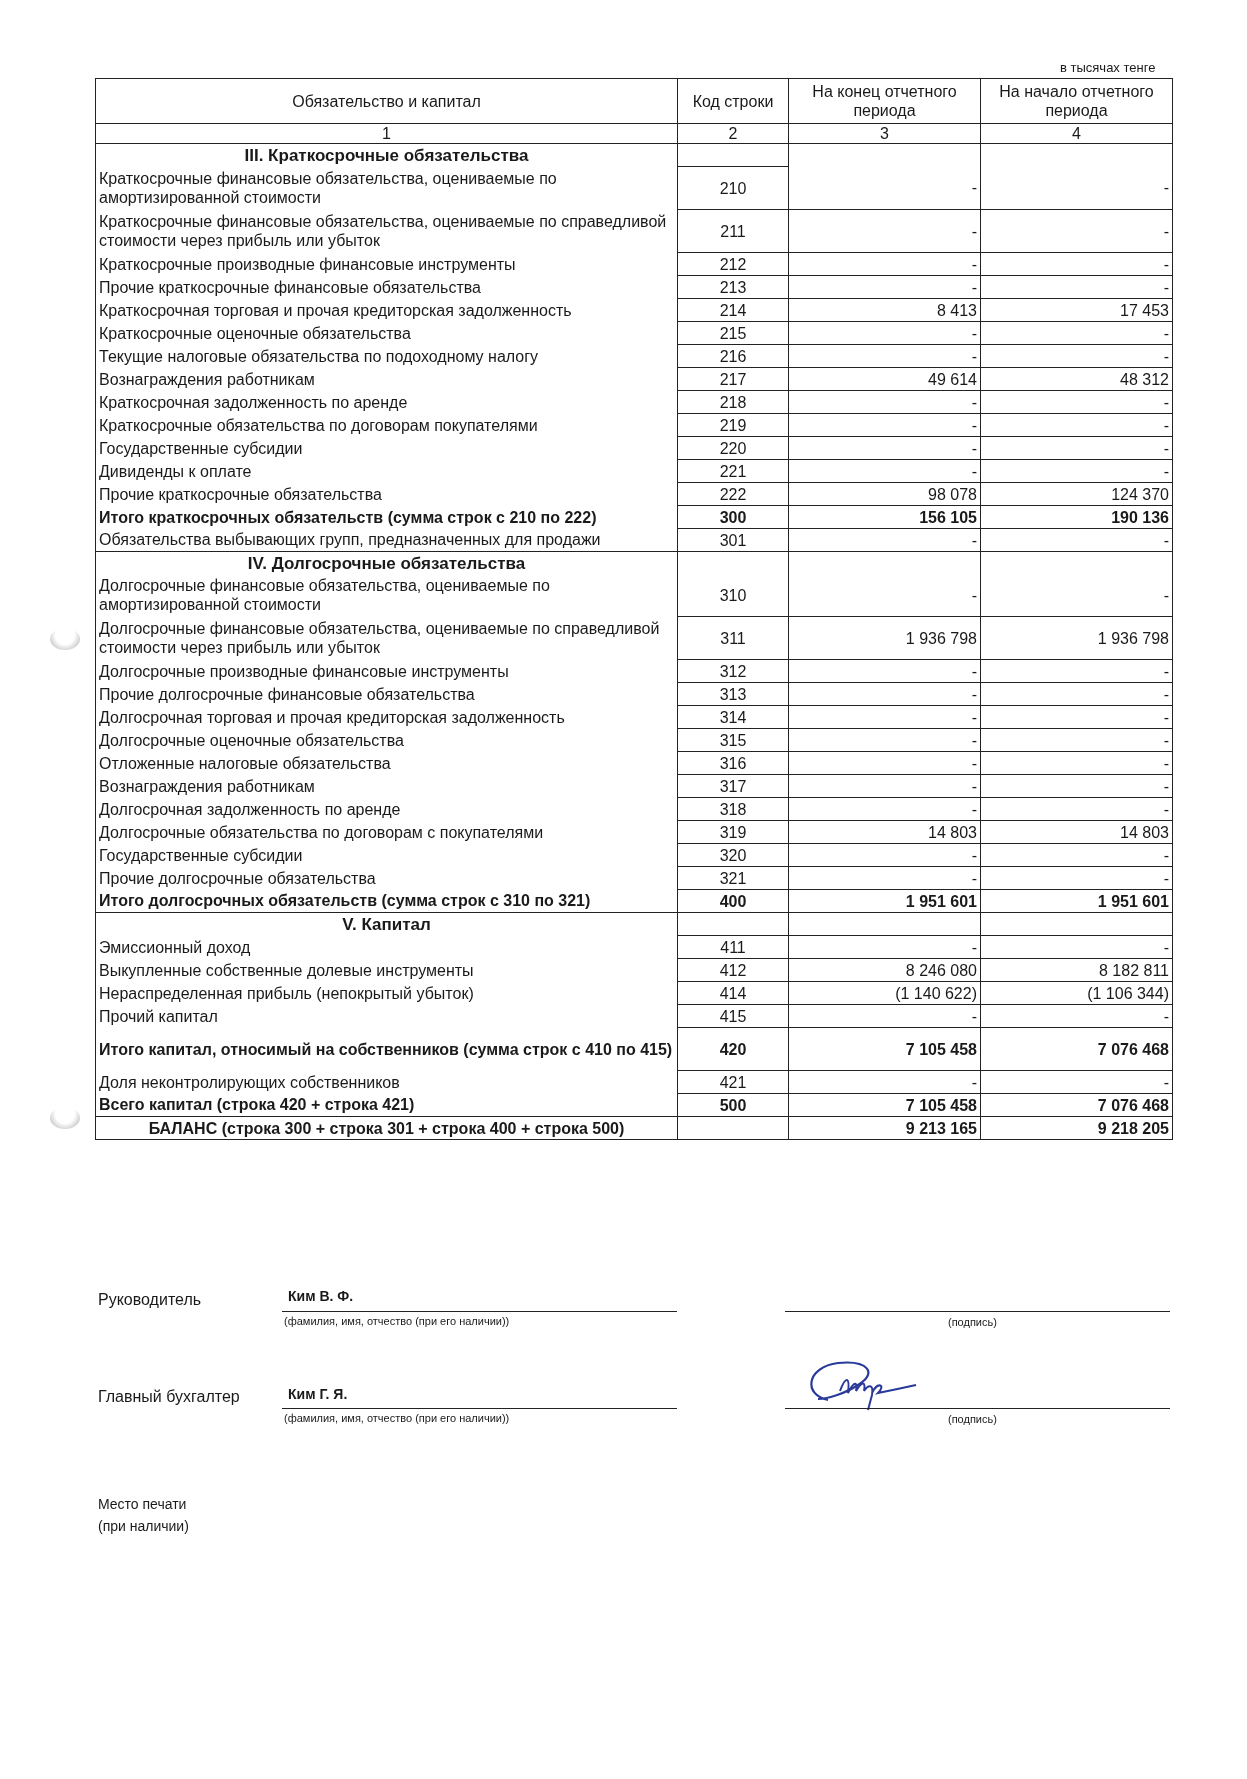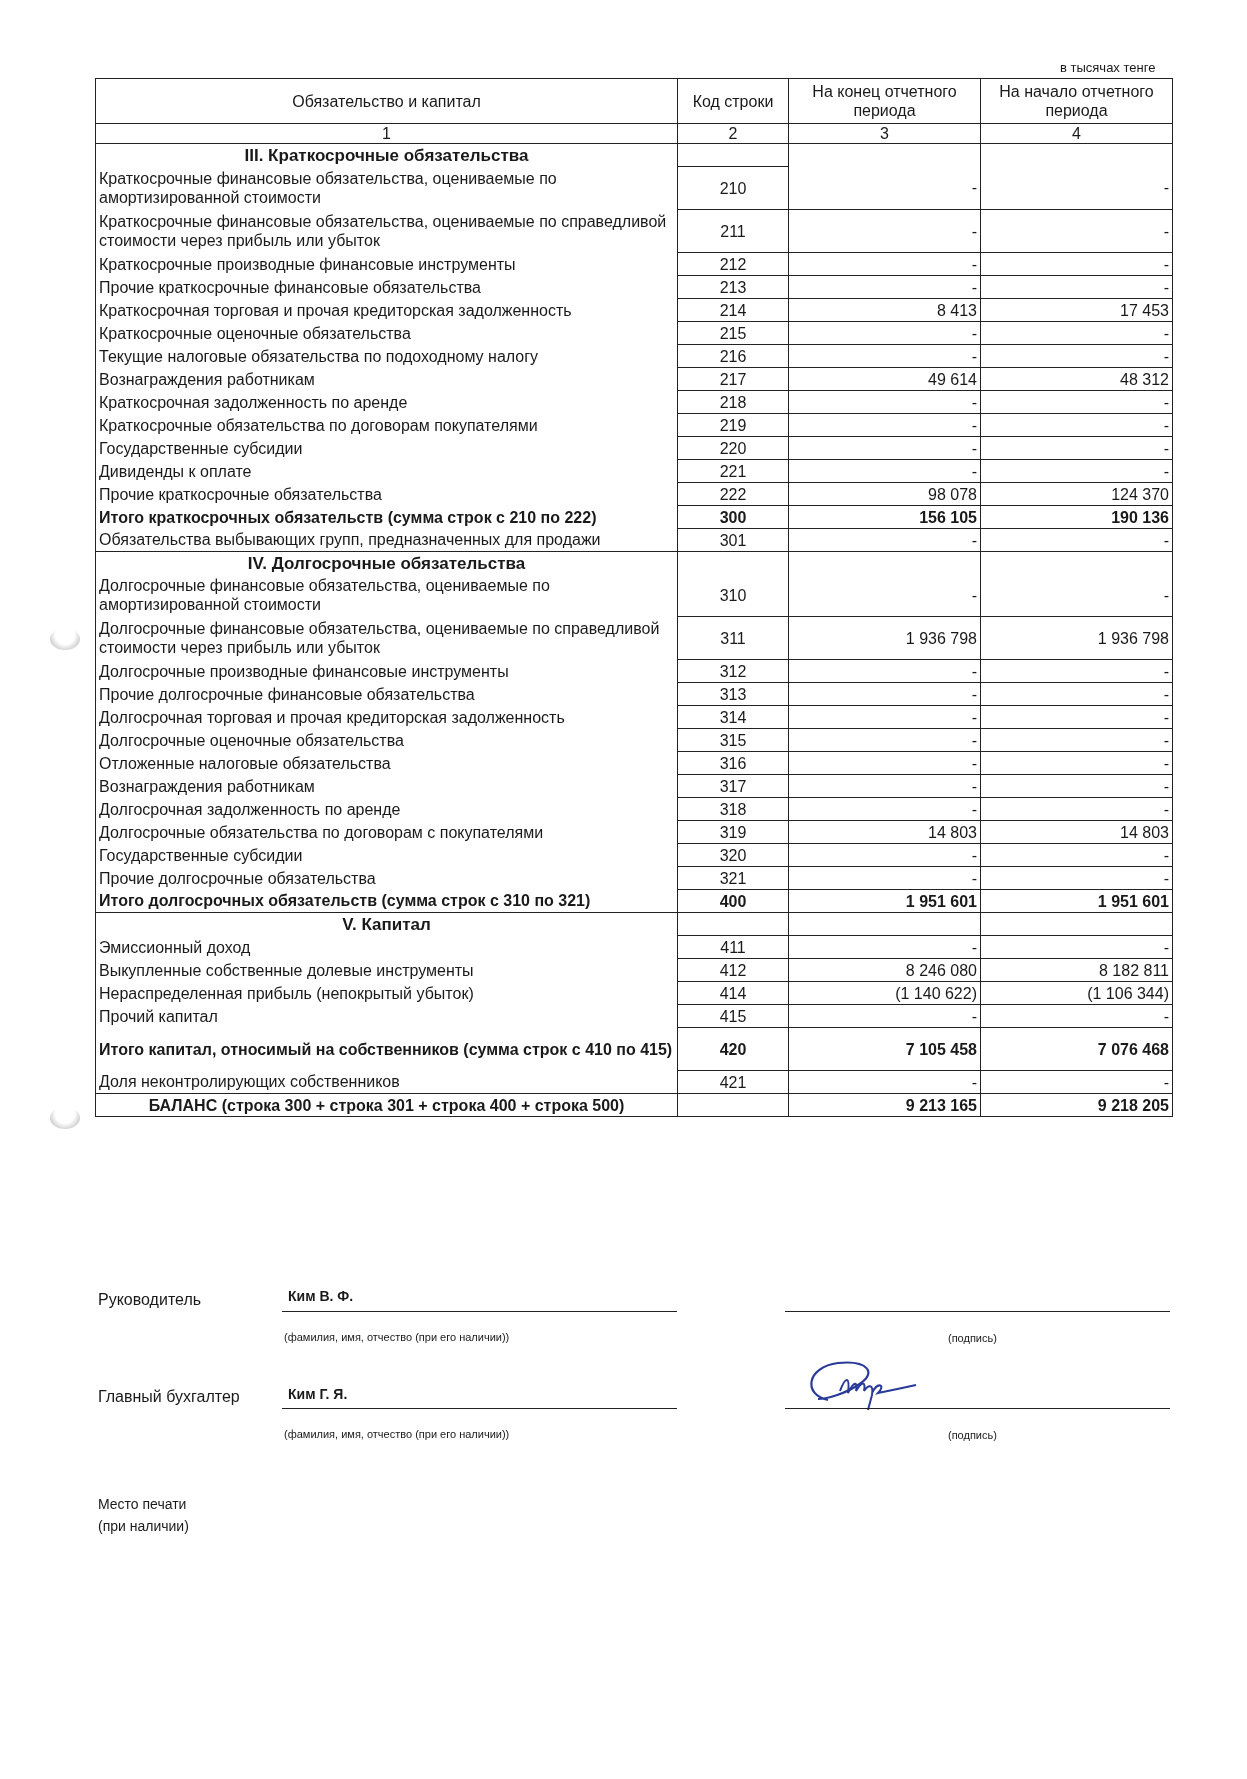--- a/index.html
+++ b/index.html
@@ -17,21 +17,21 @@
   tr.two td { height:42px; }
   tr.sec td.desc { font-weight:bold; font-size:17px; }
   tr.tot td { font-weight:bold; }
   tr.secstart td.desc { border-top:1.5px solid #222;text-align:center; }
   tr.last td { border-bottom:1.5px solid #222; }
   td.merge-top { border-bottom:none !important; }
   td.merge-bot { border-top:none !important; }
   .sig-label { position:absolute; font-size:16px; }
   .sig-name { position:absolute; font-size:14px; font-weight:bold; }
   .line { position:absolute; height:0; border-top:1.5px solid #222; }
-  .caption { position:absolute; font-size:11px;margin-top:16px; }
+  .caption { position:absolute; font-size:11px; }
   .stamp { position:absolute; left:98px; top:1493px; font-size:14px; line-height:22px; }
   .hole { position:absolute; width:30px; height:22px; border-radius:50%; background:radial-gradient(ellipse at 50% 30%, #ffffff 45%, #d8d8d8 70%, #9a9a9a 100%); }
 </style>
 </head>
 <body>
 
 <div class="hole" style="left:50px;top:628px;"></div>
 <div class="hole" style="left:50px;top:1107px;"></div>
 
 <div class="units">в тысячах тенге</div>
@@ -273,20 +273,26 @@
         <td class="code">420</td>
         <td class="val">7 105 458</td>
         <td class="val">7 076 468</td>
       </tr>
       <tr class="row">
         <td class="desc">Доля неконтролирующих собственников</td>
         <td class="code">421</td>
         <td class="val">-</td>
         <td class="val">-</td>
       </tr>
+      <tr class="row tot">
+        <td class="desc" style="border-bottom: 1.5px solid rgb(34, 34, 34);">Всего капитал (строка 420 + строка 421)</td>
+        <td class="code">500</td>
+        <td class="val">7 105 458</td>
+        <td class="val">7 076 468</td>
+      </tr>
       <tr class="row tot secstart last">
         <td class="desc">БАЛАНС (строка 300 + строка 301 + строка 400 + строка 500)</td>
         <td class="code"></td>
         <td class="val">9 213 165</td>
         <td class="val">9 218 205</td>
       </tr>
     </tbody>
 </table>
 
 <div class="sig-label" style="left:98px;top:1291px;">Руководитель</div>

